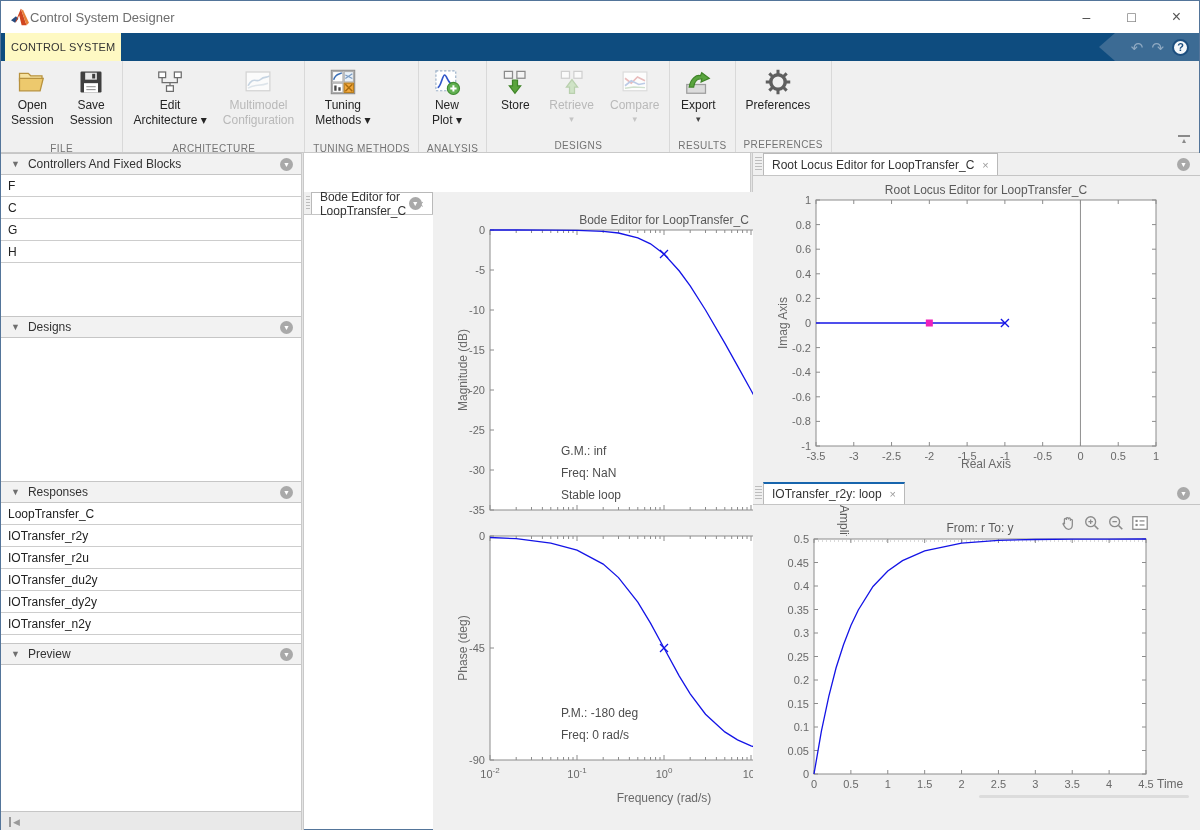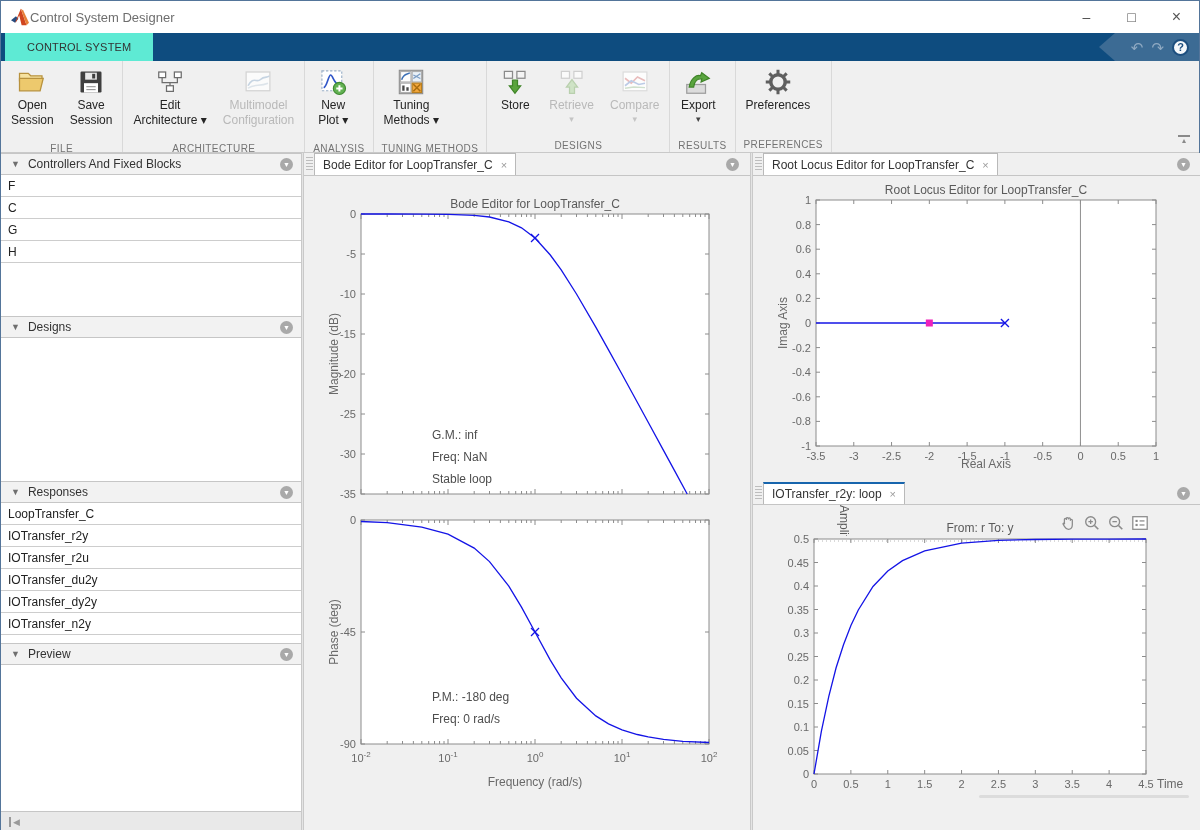--- a/index.html
+++ b/index.html
@@ -12,22 +12,22 @@
   .titlebar { position:absolute; left:0; top:0; width:100%; height:32px; background:#fff;
               display:flex; align-items:center; }
   .titlebar .appicon { margin-left:9px; width:20px; height:18px; }
   .titlebar .title { margin-left:0; font-size:13px; color:#6e6e6e; }
   .wincontrols { position:absolute; right:0; top:0; height:32px; display:flex; }
   .winbtn { width:45px; height:32px; display:flex; align-items:center; justify-content:center;
             color:#555; font-size:14px; }
 
   
   .tabrow { position:absolute; left:0; top:32px; width:100%; height:28px; background:#0e4c7f; }
-  .ribbontab { position:absolute; left:4px; top:0; height:28px; background:#5eead4;
-               color:#333; font-size:11px; padding:0 22px; display:flex; align-items:center;
+  .ribbontab { position:absolute; left:4px; top:0; height:28px; background:#fef9c3;
+               color:#333; font-size:11px; padding:0 6px; display:flex; align-items:center;
                letter-spacing:.2px; }
   .quickbar { position:absolute; right:0; top:0; height:28px; width:100px; background:#3c6b94;
               clip-path:polygon(16px 0,100% 0,100% 100%,16px 100%,0 50%);
               display:flex; align-items:center; justify-content:flex-end; padding-right:10px; gap:8px; }
   .qbtn { color:#8fa9c2; font-size:15px; line-height:1; }
   .helpbtn { width:17px; height:17px; border-radius:50%; background:#f5f8fb; border:2px solid #1d4f7f;
              color:#1d4f7f; font-size:11px; font-weight:bold; display:flex; align-items:center;
              justify-content:center; }
 
   
@@ -61,21 +61,21 @@
                 font-size:7px; line-height:13px; text-align:center; margin-right:8px; flex:none; }
   .srow { height:22px; border-bottom:1px solid #cdcdcd; font-size:12px; color:#222;
           display:flex; align-items:center; padding-left:7px; background:#fff; }
   .sfill { background:#fff; }
   .sfooter { height:20px; background:#e9e9e9; border-top:1px solid #c6c6c6; display:flex;
              align-items:center; padding-left:8px; margin-top:auto; }
   .sfooter .cbar { width:2px; height:10px; background:#9a9a9a; margin-right:2px; }
   .sfooter .ctri { color:#9a9a9a; font-size:9px; line-height:10px; }
 
   
-  .centercol { width:446px; display:flex; flex-direction:column; }
+  .centercol { width:446px; display:flex; flex-direction:row;margin-top:39px; }
   .rightcol { width:448px; display:flex; flex-direction:column; }
   .tabbar { height:23px; background:#f0f0f0; border-bottom:1px solid #c5c5c5; display:flex; align-items:flex-end; position:relative; }
   .grip { width:7px; height:15px; margin:0 1px 3px 2px;
           background:repeating-linear-gradient(to bottom,#bdbdbd 0 1px,transparent 1px 3px); }
   .doctab { height:22px; background:#fff; border:1px solid #b9b9b9; border-bottom:none;
             display:flex; align-items:center; padding:0 8px; font-size:12px; color:#333; gap:8px; }
   .doctab.focus { border-top:2px solid #1765ad; }
   .doctab .close { color:#9a9a9a; font-size:11px; }
   .tabbar .gearcircle { position:absolute; right:3px; top:5px; }
   .figarea { flex:1; background:#f0f0f0; position:relative; }
@@ -167,53 +167,53 @@
             </div>
             <div class="tlabel">Multimodel<br>Configuration</div>
           </div>
         </div>
         <div class="tcaption">ARCHITECTURE</div>
       </div>
       <div class="tgroup">
         <div class="tbuttons">
           <div class="tbtn">
             <div class="ticon">
-              <svg width="30" height="28" viewBox="0 0 24 24">
-                <rect x="2.5" y="2.5" width="17" height="17" fill="#fff" stroke="#9ab0c8" stroke-dasharray="2 1.5"></rect>
-                <path d="M4 17 C7 16 8 6 10 6 S13 15 18 14" fill="none" stroke="#2f55c8" stroke-width="1.4"></path>
-                <circle cx="17.5" cy="17.5" r="5.2" fill="#62b152" stroke="#3f8a31"></circle>
-                <path d="M17.5 14.8 v5.4 M14.8 17.5 h5.4" stroke="#fff" stroke-width="1.7"></path>
-              </svg>
-            </div>
-            <div class="tlabel">New<br>Plot ▾</div>
-          </div>
-        </div>
-        <div class="tcaption">ANALYSIS</div>
-      </div>
-      <div class="tgroup">
-        <div class="tbuttons">
-          <div class="tbtn">
-            <div class="ticon">
               <svg width="28" height="28" viewBox="0 0 24 24">
                 <rect x="2" y="2" width="20" height="20" fill="#e8e8e8" stroke="#8f8f8f"></rect>
                 <rect x="3" y="3" width="9" height="9" fill="#fdfdfd" stroke="#aeaeae"></rect>
                 <path d="M4 10 C6 4 9 6 11 4" fill="none" stroke="#3b6fb5" stroke-width="1.3"></path>
                 <rect x="13" y="3" width="8" height="9" fill="#e9f0f7" stroke="#aeaeae"></rect>
                 <path d="M14 9 L20 5 M14 6 L20 9" stroke="#7a9cc4" stroke-width="1.1"></path>
                 <rect x="3" y="13" width="9" height="8" fill="#fff" stroke="#aeaeae"></rect>
                 <rect x="4.5" y="15" width="2" height="4.5" fill="#4a4a4a"></rect>
                 <rect x="8" y="16.5" width="2" height="3" fill="#4a4a4a"></rect>
                 <rect x="13" y="13" width="8" height="8" fill="#f3a83d" stroke="#b97f1e"></rect>
                 <path d="M14 14 L20 20 M20 14 L14 20" stroke="#a96d10" stroke-width="1.3"></path>
               </svg>
             </div>
             <div class="tlabel">Tuning<br>Methods ▾</div>
           </div>
         </div>
         <div class="tcaption">TUNING METHODS</div>
+      </div>
+      <div class="tgroup">
+        <div class="tbuttons">
+          <div class="tbtn">
+            <div class="ticon">
+              <svg width="30" height="28" viewBox="0 0 24 24">
+                <rect x="2.5" y="2.5" width="17" height="17" fill="#fff" stroke="#9ab0c8" stroke-dasharray="2 1.5"></rect>
+                <path d="M4 17 C7 16 8 6 10 6 S13 15 18 14" fill="none" stroke="#2f55c8" stroke-width="1.4"></path>
+                <circle cx="17.5" cy="17.5" r="5.2" fill="#62b152" stroke="#3f8a31"></circle>
+                <path d="M17.5 14.8 v5.4 M14.8 17.5 h5.4" stroke="#fff" stroke-width="1.7"></path>
+              </svg>
+            </div>
+            <div class="tlabel">New<br>Plot ▾</div>
+          </div>
+        </div>
+        <div class="tcaption">ANALYSIS</div>
       </div>
       <div class="tgroup">
         <div class="tbuttons">
           <div class="tbtn">
             <div class="ticon">
               <svg width="30" height="28" viewBox="0 0 24 22">
                 <rect x="3.5" y="2.5" width="6.5" height="5.5" fill="#f4f4f4" stroke="#8a8a8a"></rect>
                 <rect x="13.5" y="2.5" width="6.5" height="5.5" fill="#f4f4f4" stroke="#8a8a8a"></rect>
                 <polygon points="12,20 7.5,14 10,14 10,9.5 14,9.5 14,14 16.5,14" fill="#5aa43c" stroke="#3f8428"></polygon>
               </svg>

